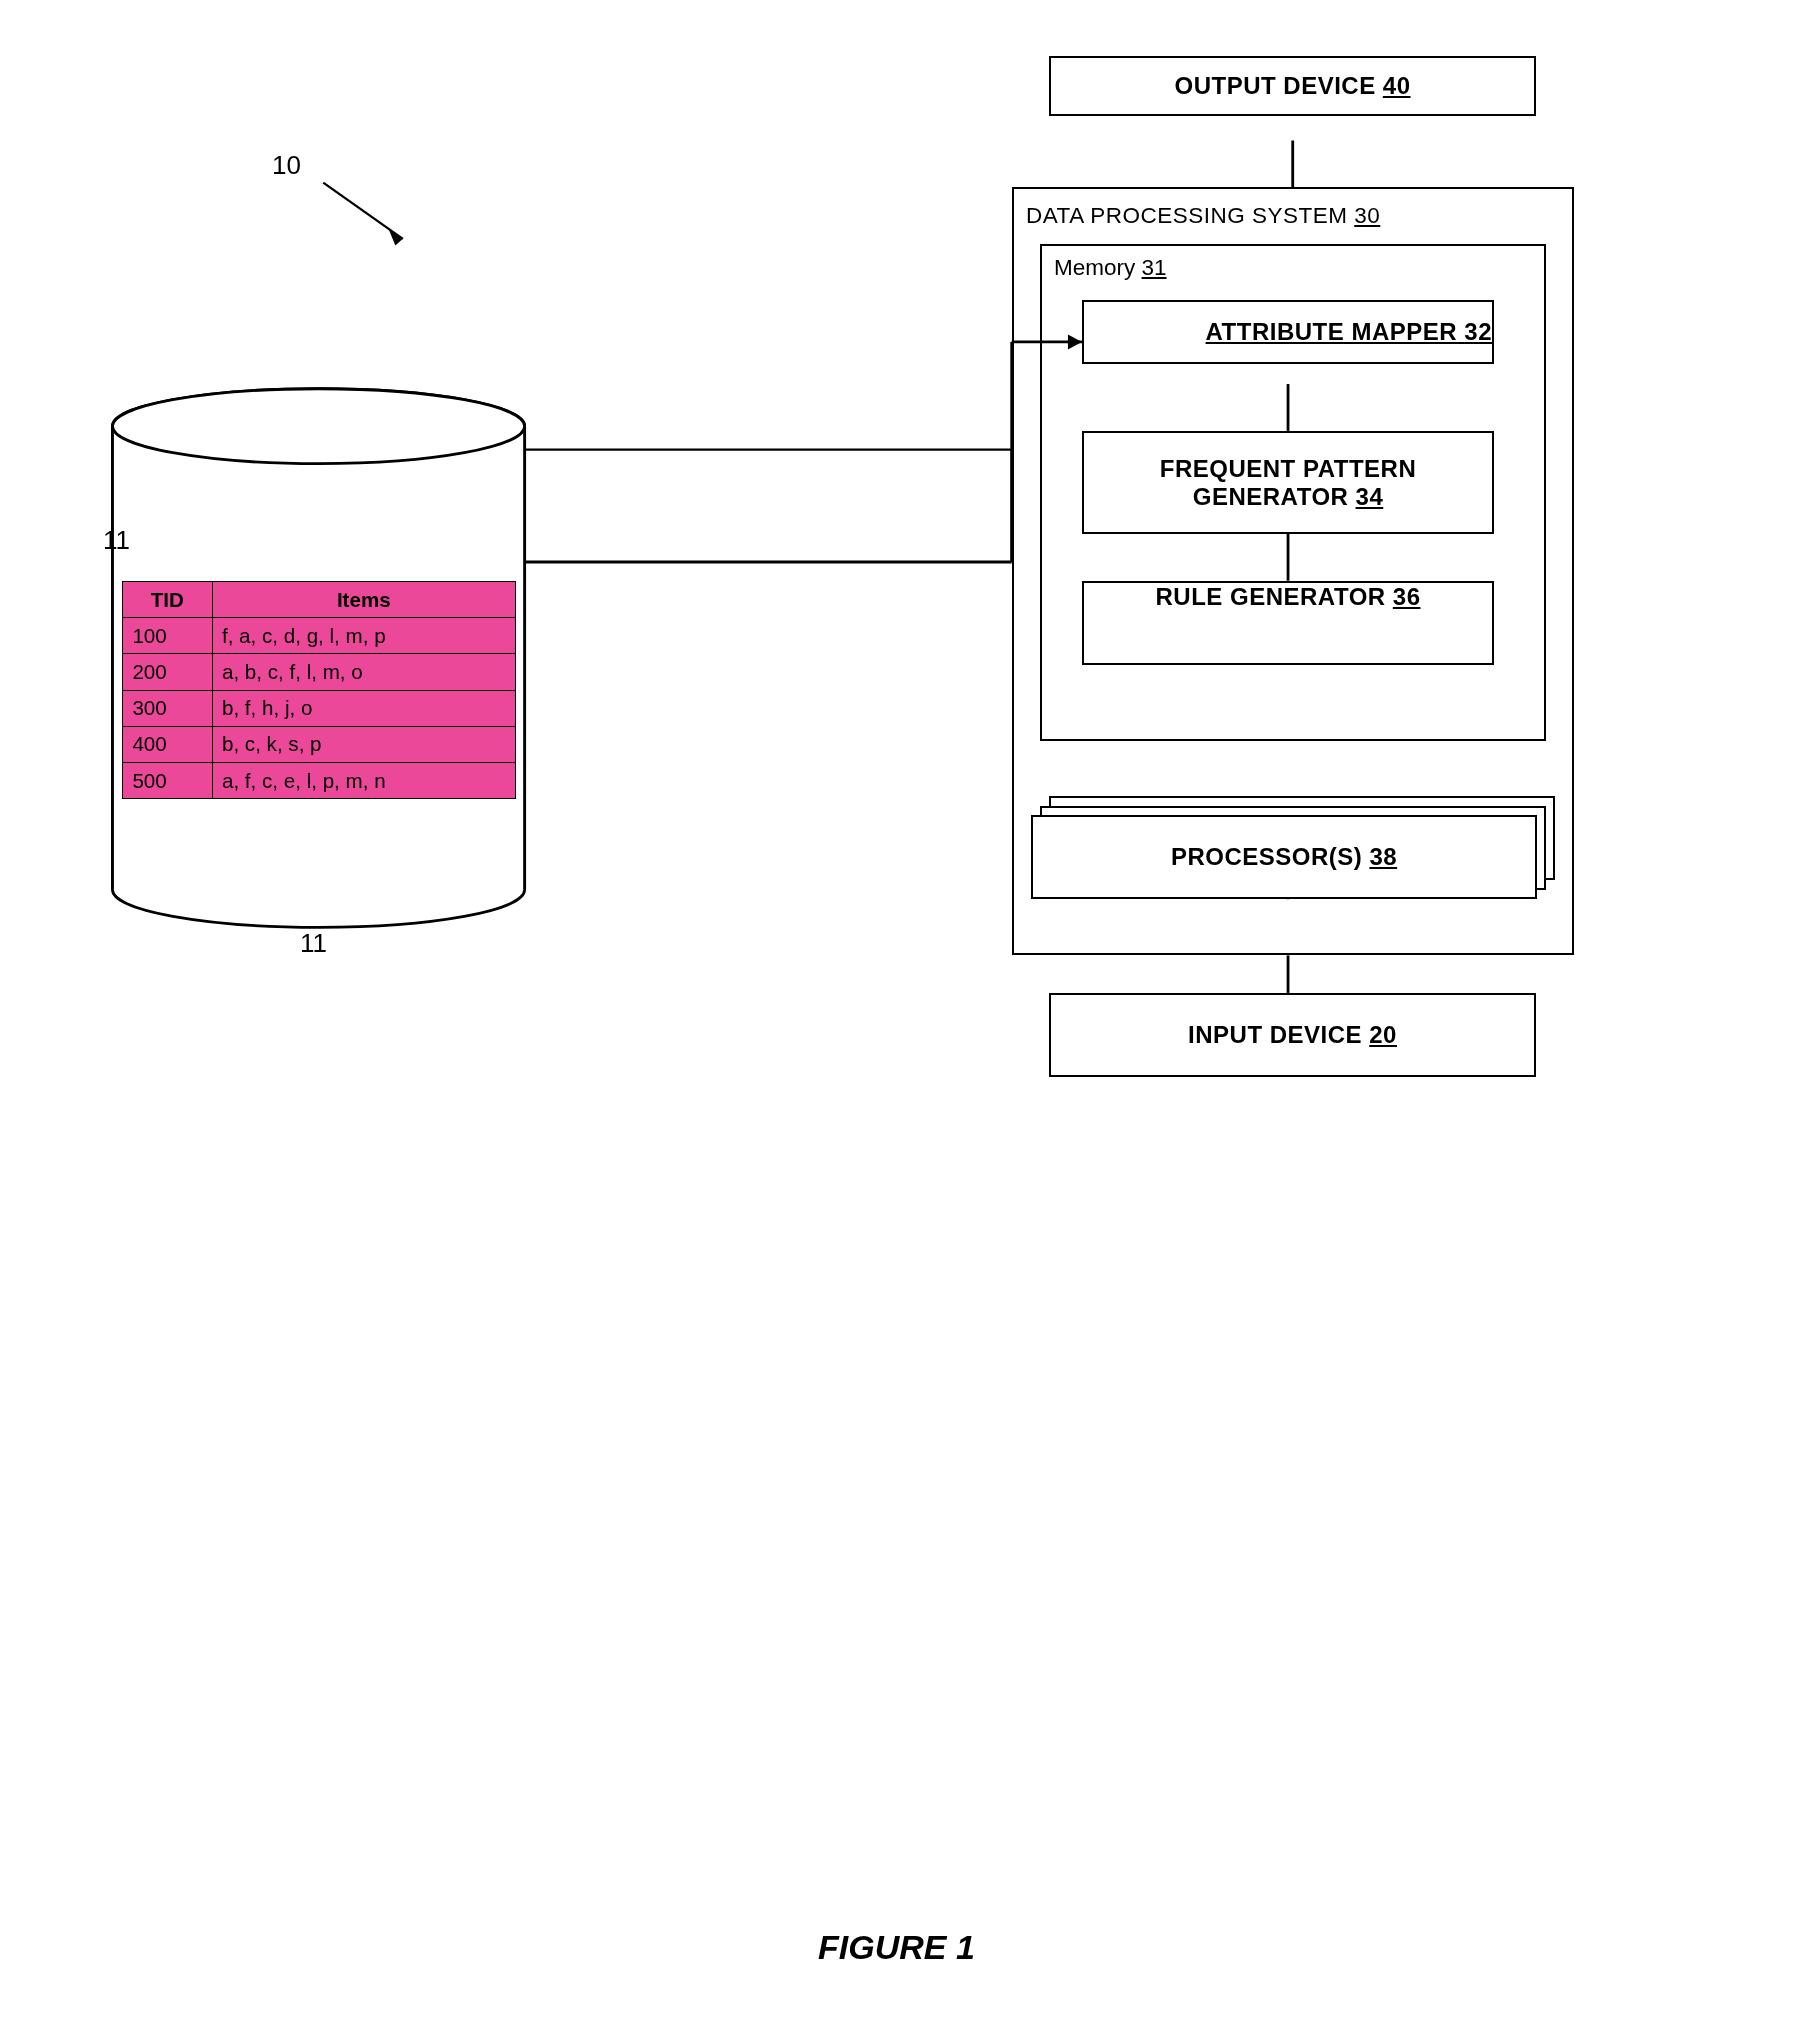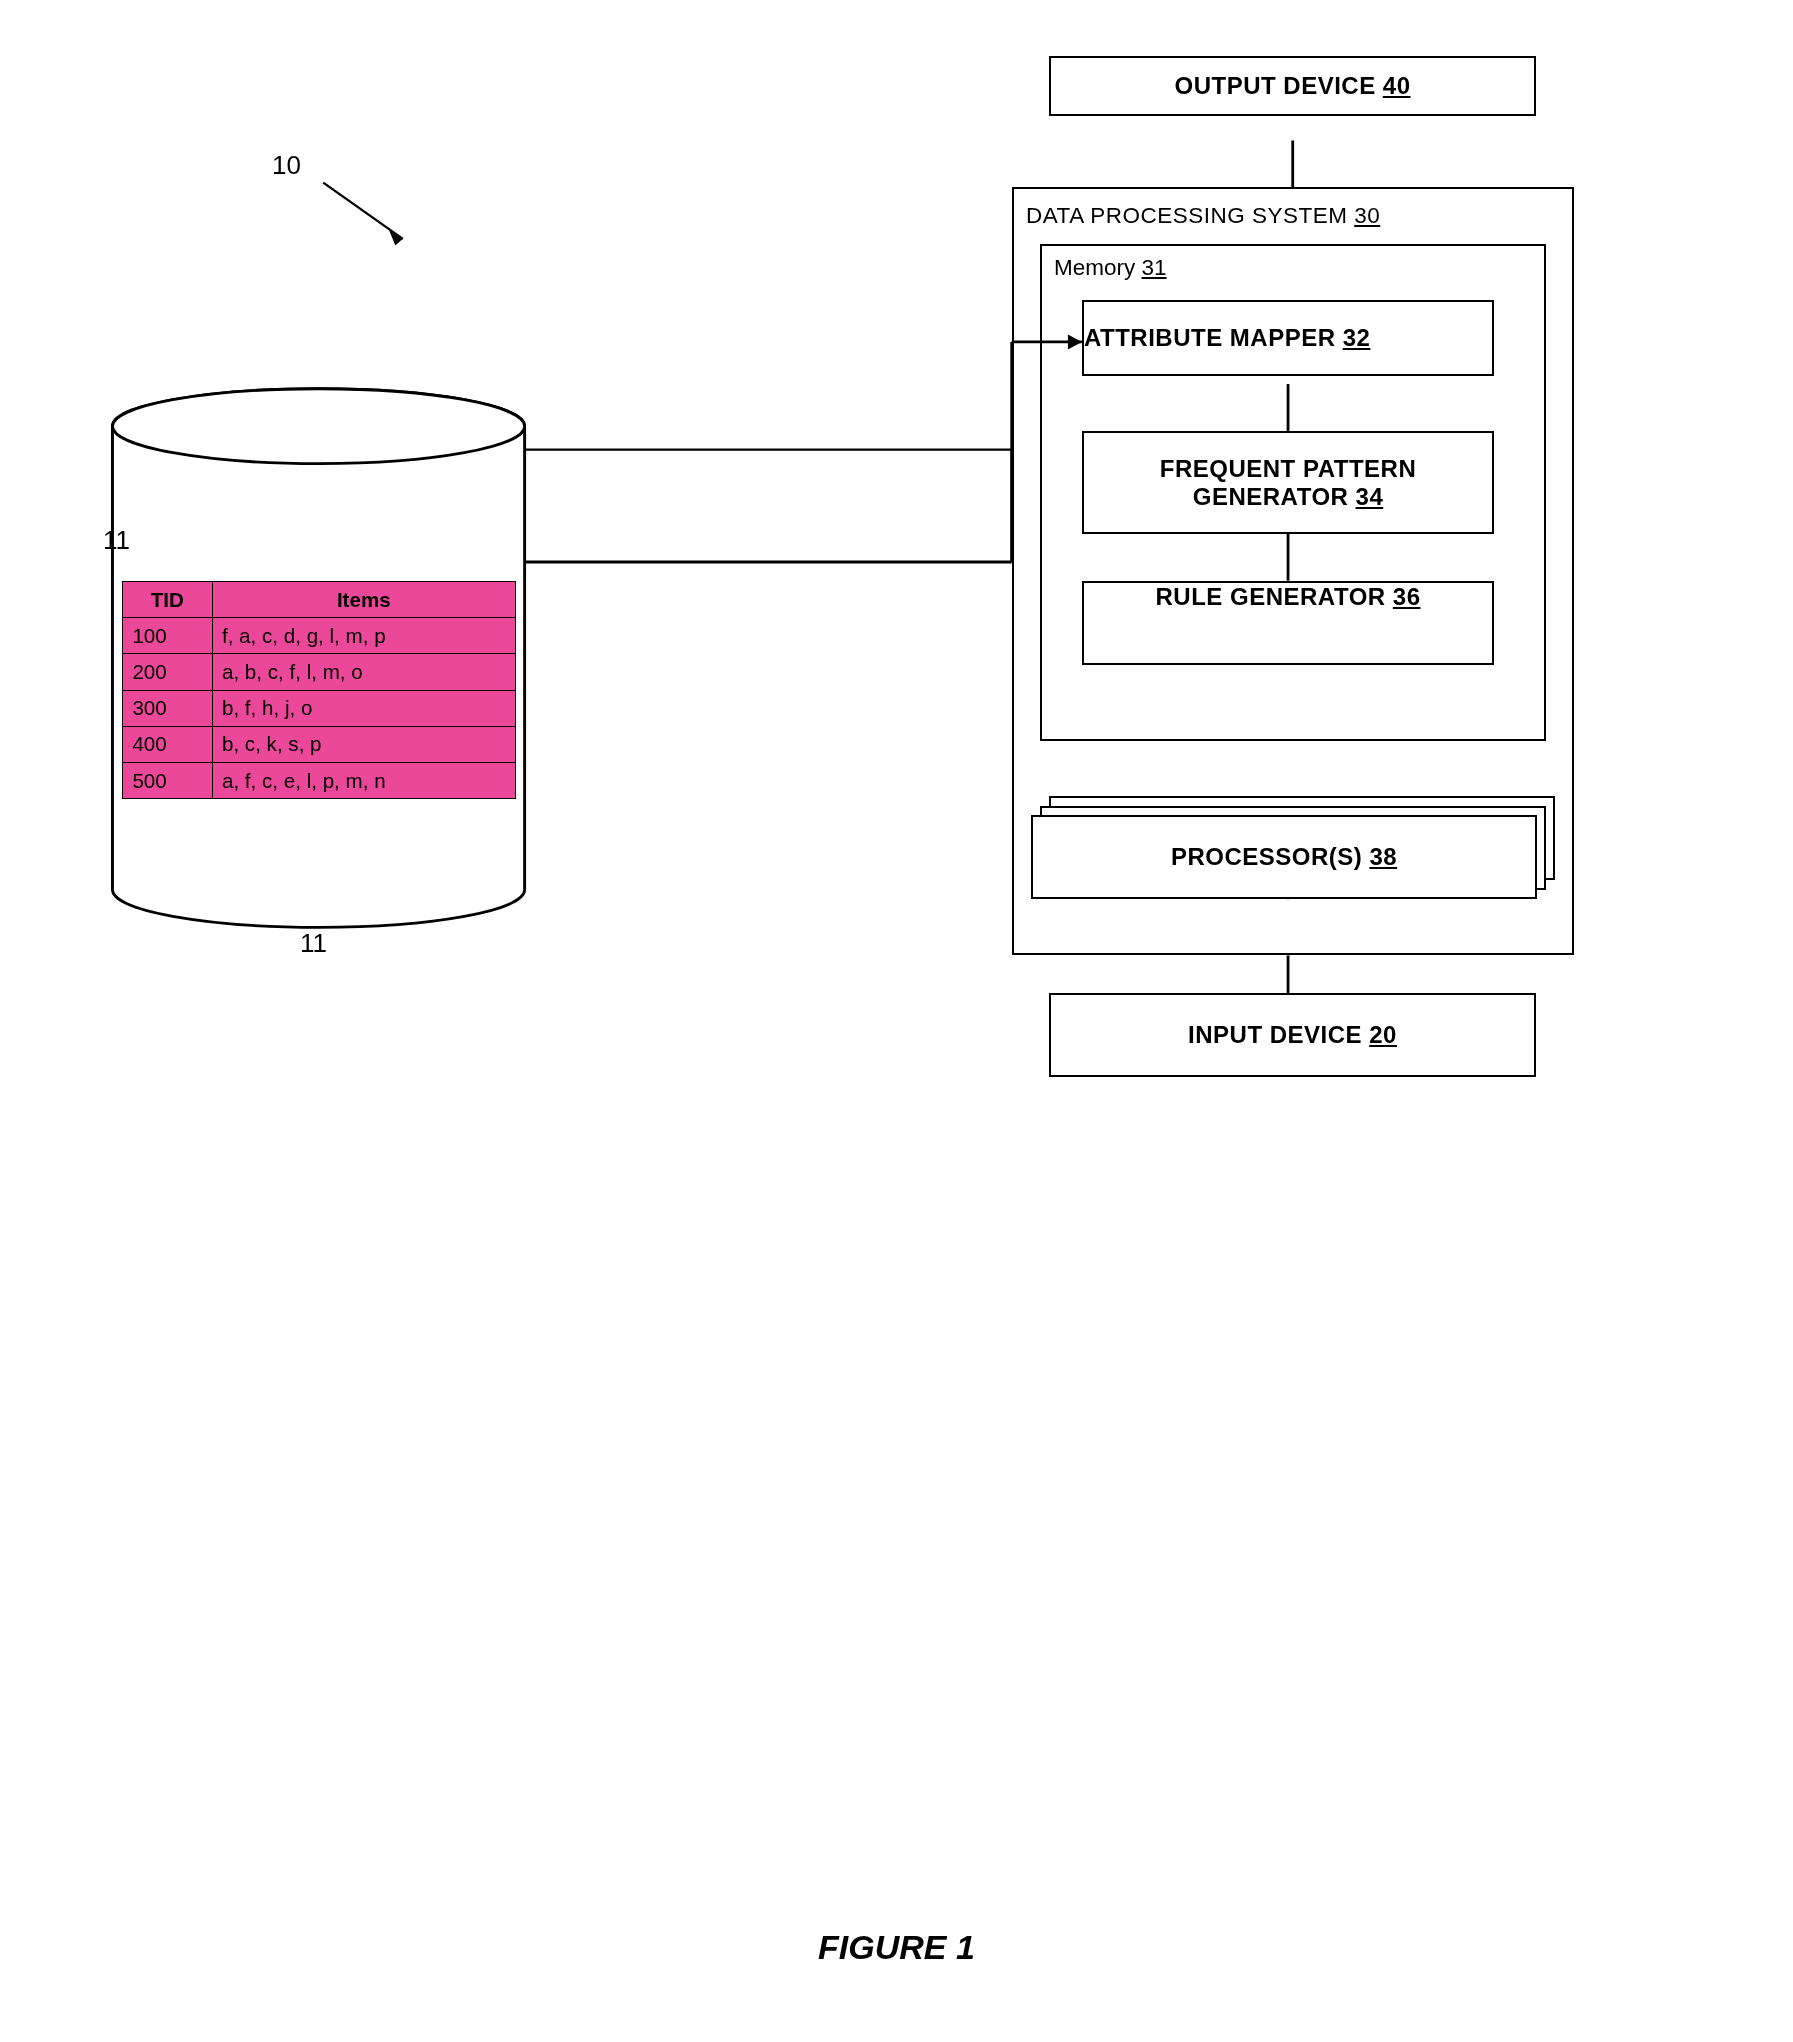--- a/index.html
+++ b/index.html
@@ -84,25 +84,26 @@
       left: 1054px;
       font-size: 22.5px;
     }
 
     
     .attr-mapper-box {
       position: absolute;
       top: 300px;
       left: 1082px;
       width: 412px;
-      height: 76px;
-      border: 2.8px solid #000;
-      display: flex;
-      align-items: center;
-      justify-content: flex-start;
+      height: 64px;
+      border: 2.8px solid #000;
+      display: flex;
+      align-items: center;
+      justify-content: flex-end;
+      text-decoration: underline;
     }
 
     
     .fpg-box {
       position: absolute;
       top: 431px;
       left: 1082px;
       width: 412px;
       height: 103px;
       border: 2.8px solid #000;

